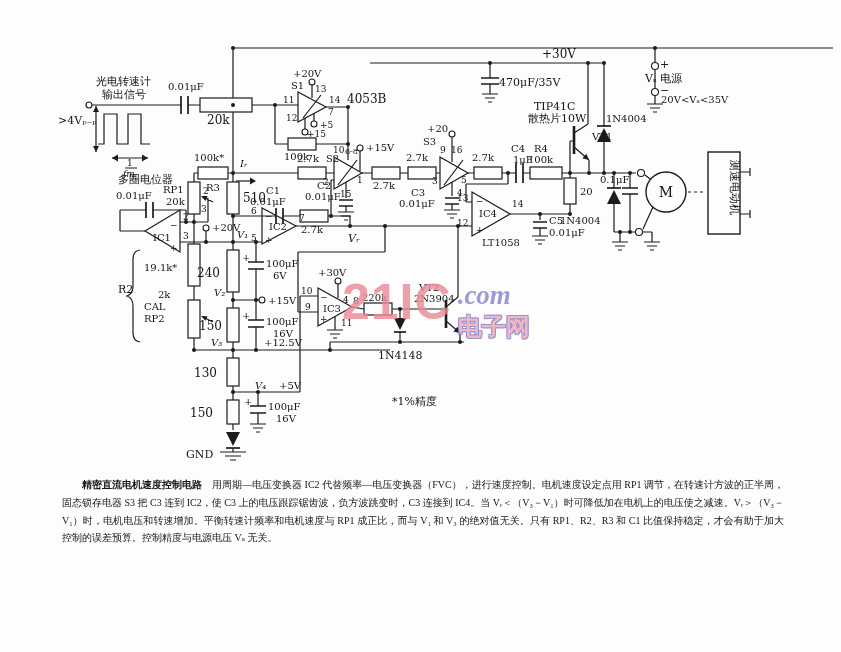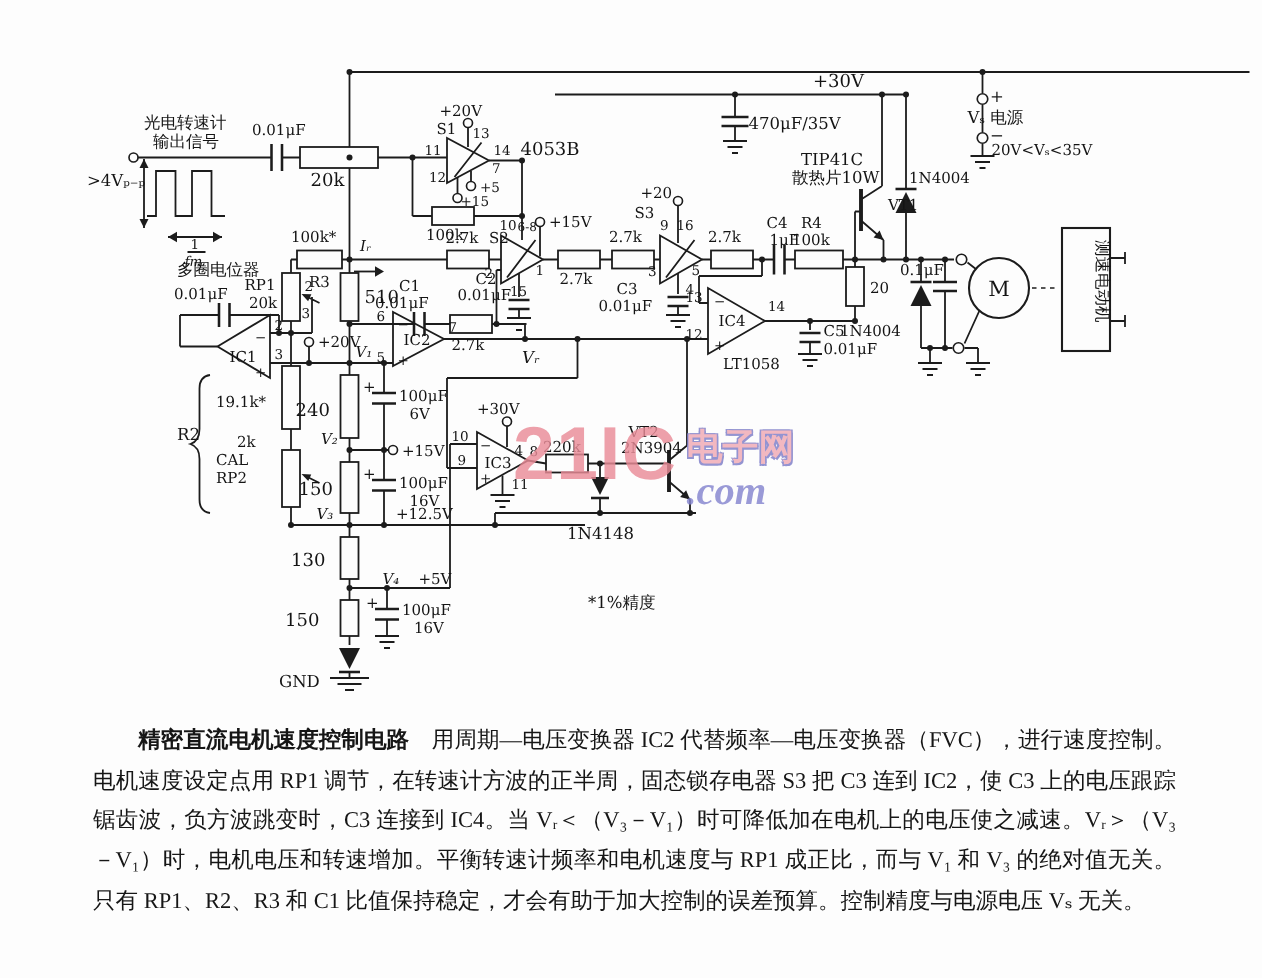--- a/index.html
+++ b/index.html
@@ -16,21 +16,21 @@
   .dash{stroke:#1c1c1c;stroke-width:1.1;stroke-dasharray:3,3;fill:none;}
   #watermark{position:absolute;left:342px;top:280px;opacity:.82;pointer-events:none;
              display:flex;align-items:flex-start;}
   #wm-main{font-family:"Liberation Sans",sans-serif;font-weight:bold;font-size:50px;
            line-height:44px;color:#ea8c98;letter-spacing:1px;}
   #wm-right{margin-left:6px;margin-top:2px;}
   #wm-cn{font-family:"Liberation Sans",sans-serif;font-weight:bold;font-size:24px;
          color:#f0aab4;text-shadow:-1px -1px 0 #7d7dc8,1px -1px 0 #7d7dc8,-1px 1px 0 #7d7dc8,1px 1px 0 #7d7dc8;}
   #wm-com{font-family:"Liberation Serif",serif;font-style:italic;font-weight:bold;
           font-size:27px;color:#8585cf;margin-top:-2px;}
-  #caption{position:absolute;left:62px;top:466px;width:722px;font-size:15px;line-height:1.78;
+  #caption{position:absolute;left:62px;top:466px;width:722px;font-size:10px;line-height:1.78;
            text-align:justify;color:#161616;text-indent:2em;}
   #caption b{font-weight:bold;}
 </style>
 </head>
 <body>
 
 <div id="page">
 
   <svg id="schematic" width="841" height="464" viewBox="0 0 841 464">
 
@@ -377,20 +377,20 @@
         <text x="419" y="291" font-size="10">VT2</text>
         <text x="414" y="302" font-size="10">2N3904</text>
         <text x="378" y="359" font-size="11">1N4148</text>
         <text x="392" y="405" font-size="11">*1%精度</text>
       </g>
   </svg>
 
   <div id="watermark">
     <span id="wm-main">21IC</span>
     <span id="wm-right">
+      <div id="wm-com">.com</div>
       <div id="wm-cn">电子网</div>
-      <div id="wm-com">.com</div>
     </span>
   </div>
 
   <p id="caption"><b>精密直流电机速度控制电路</b>　<span>用周期—电压变换器 IC2 代替频率—电压变换器（FVC），进行速度控制。电机速度设定点用 RP1 调节，在转速计方波的正半周，固态锁存电器 S3 把 C3 连到 IC2，使 C3 上的电压跟踪锯齿波，负方波跳变时，C3 连接到 IC4。当 Vᵣ＜（V₃－V₁）时可降低加在电机上的电压使之减速。Vᵣ＞（V₃－V₁）时，电机电压和转速增加。平衡转速计频率和电机速度与 RP1 成正比，而与 V₁ 和 V₃ 的绝对值无关。只有 RP1、R2、R3 和 C1 比值保持稳定，才会有助于加大控制的误差预算。控制精度与电源电压 Vₛ 无关。</span></p>
 
 </div>
 
 </body></html>

